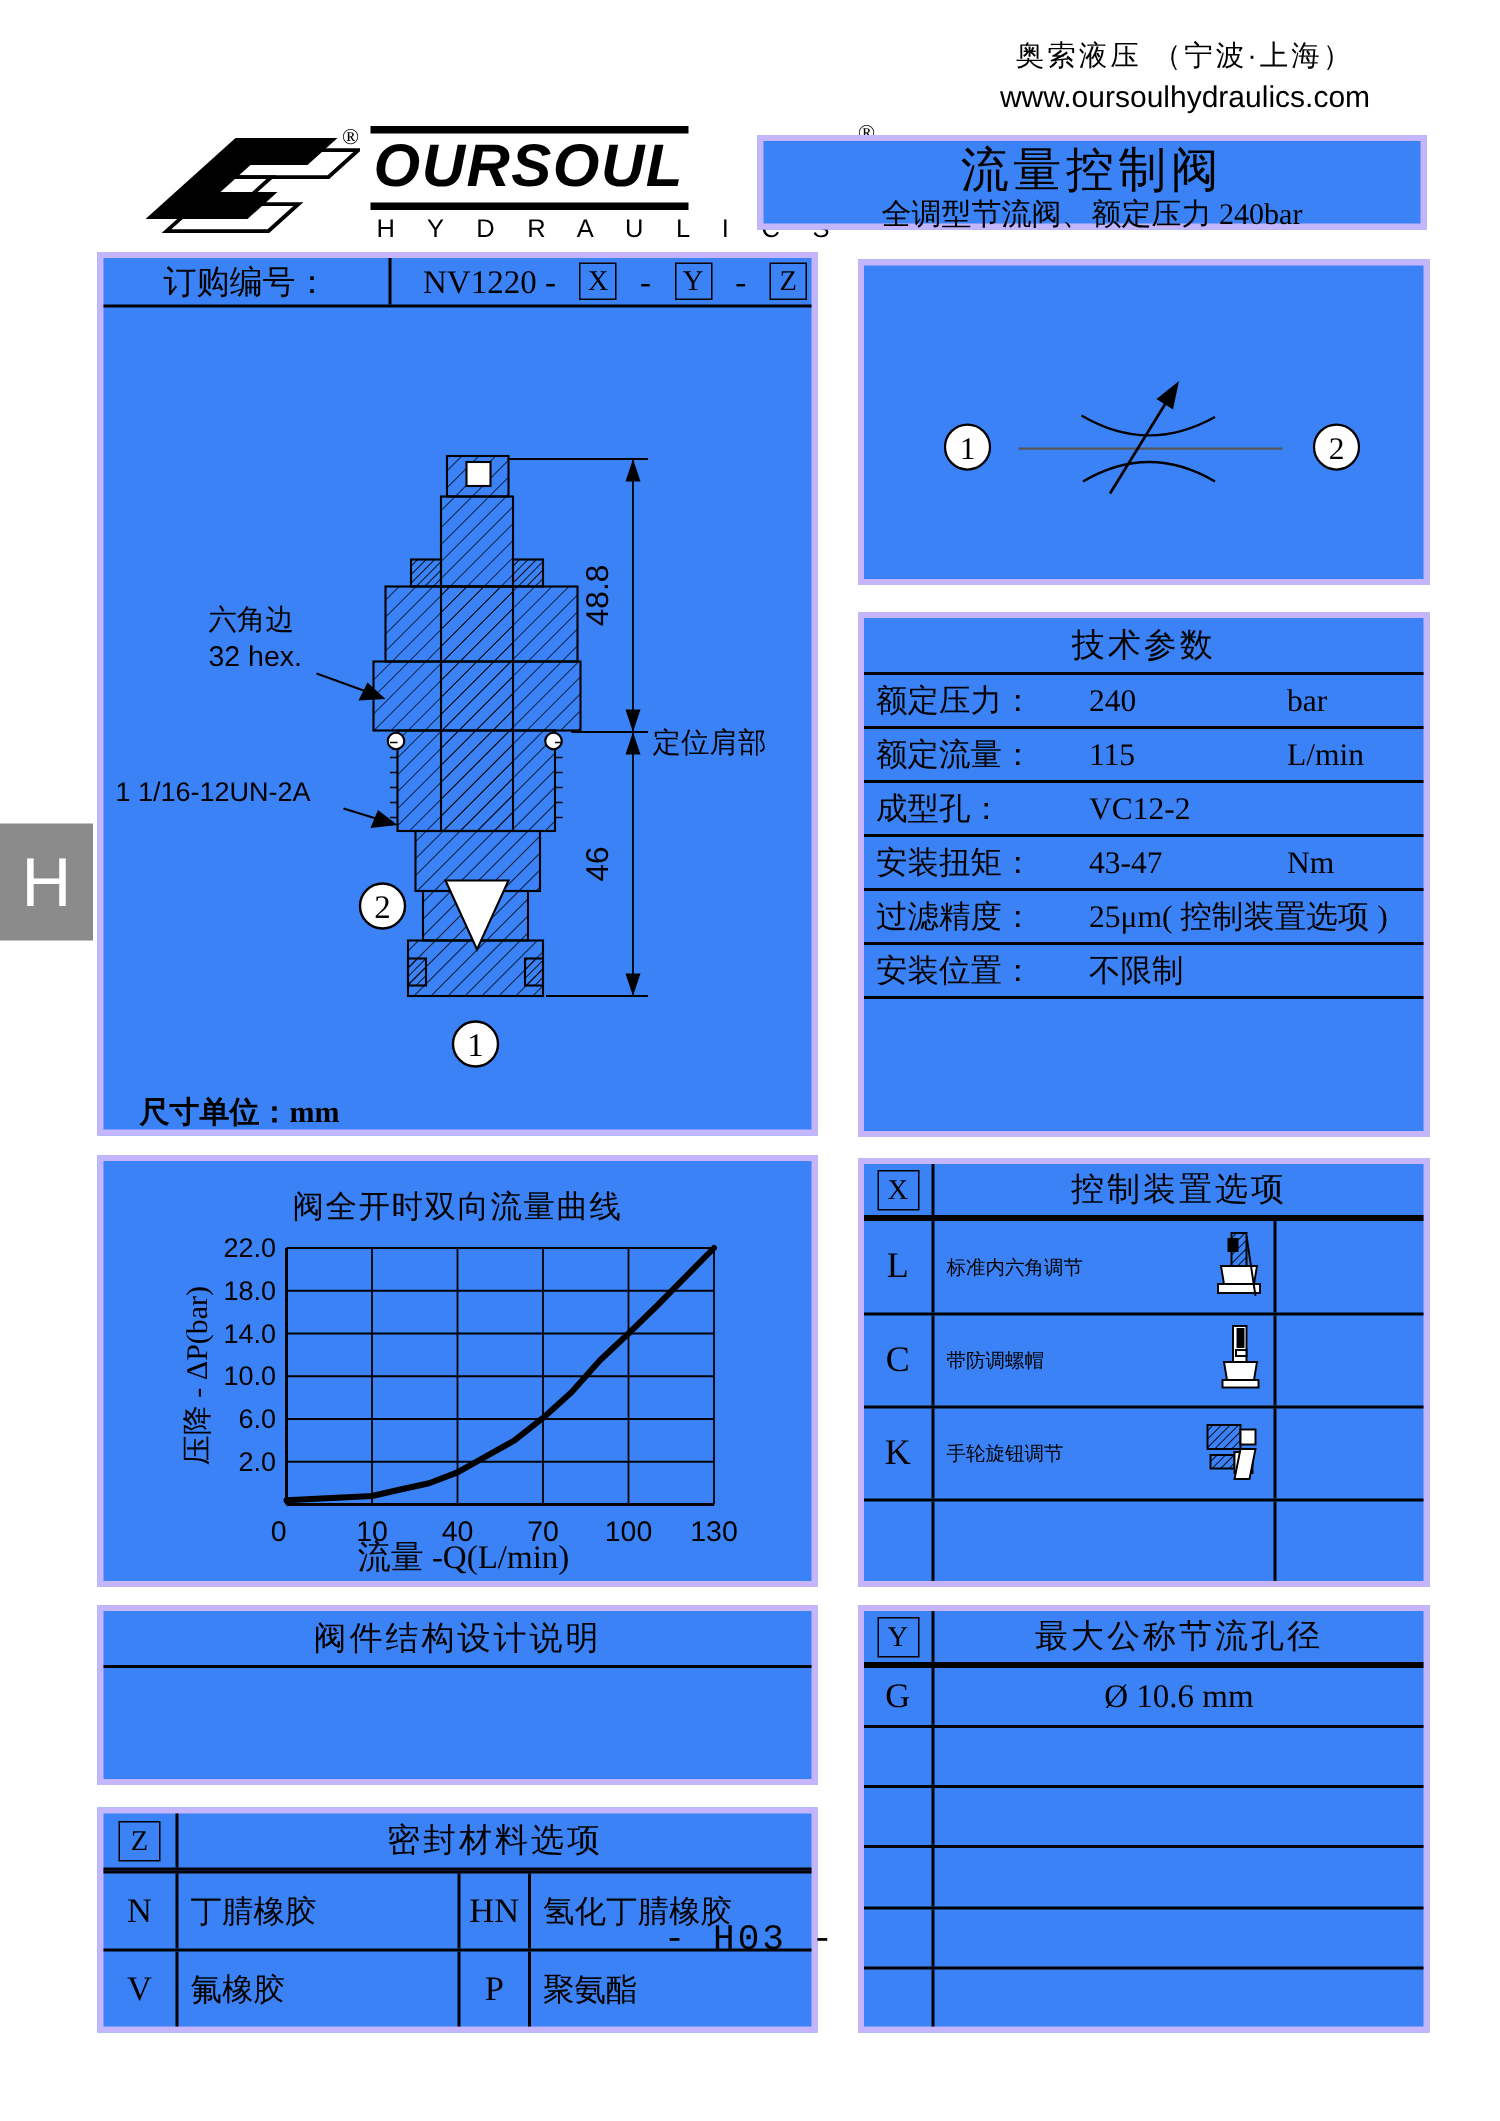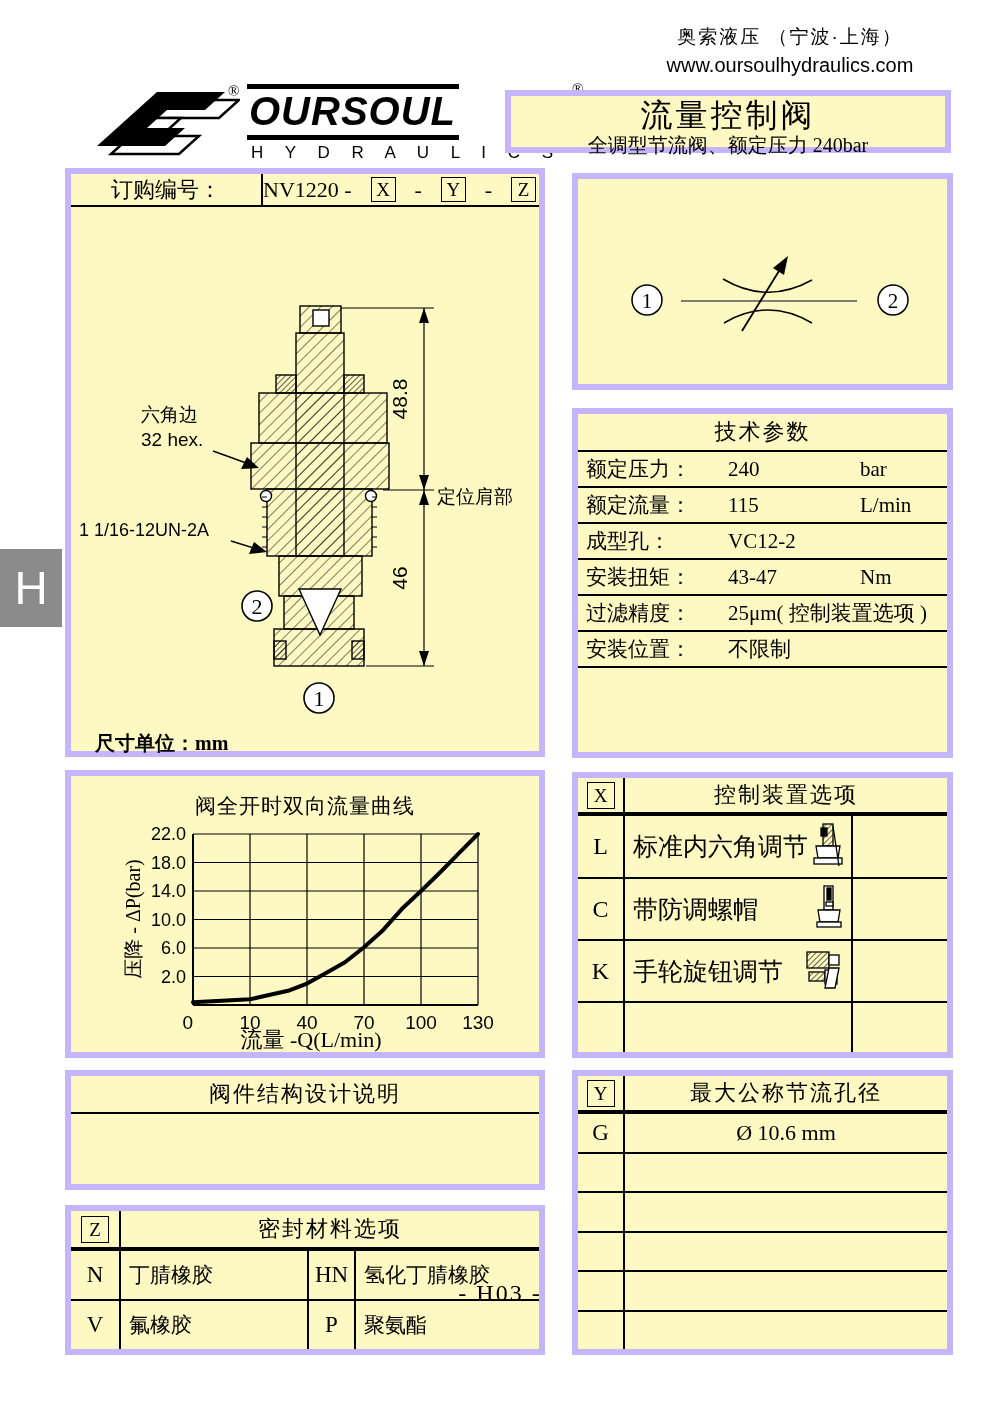--- a/index.html
+++ b/index.html
@@ -1,19 +1,19 @@
 <!DOCTYPE html>
 <html><head>
 <meta charset="utf-8">
 <style>
   html,body{margin:0;padding:0;background:#fff;}
   body{width:1000px;height:1414px;position:relative;overflow:hidden;
        font-family:"Liberation Serif","DejaVu Serif",serif;color:#000;}
   .abs{position:absolute;}
-  .box{position:absolute;border:6px solid #c4b5fd;box-sizing:border-box;background:#fef9c3;}
+  .box{position:absolute;border:4px solid #c4b5fd;box-sizing:border-box;background:#3b82f6;}
   .sans{font-family:"Liberation Sans","DejaVu Sans",sans-serif;}
   
   #logo-mark{left:85px;top:80px;width:155px;height:88px;}
   #logo-word{left:247px;top:84px;}
   #logo-bar-top{width:212px;height:5px;background:#000;}
   #logo-bar-bot{width:212px;height:5px;background:#000;margin-top:2px;}
   #logo-text{font-family:"Liberation Sans",sans-serif;font-weight:bold;font-style:italic;
              font-size:40px;letter-spacing:1px;line-height:44px;padding:0 2px;}
   #logo-reg{position:absolute;right:-22px;top:-8px;font-size:15px;font-style:normal;}
   #logo-sub{font-family:"Liberation Sans",sans-serif;font-size:17px;letter-spacing:8.5px;
@@ -22,21 +22,21 @@
   #company-line{font-size:19px;letter-spacing:2px;font-weight:500;text-align:center;}
   #website{font-size:20px;margin-top:4px;}
   #title-box{left:505px;top:90px;width:446px;height:63px;text-align:center;}
   #doc-title{font-size:32px;letter-spacing:3px;line-height:36px;margin-top:1px;}
   #doc-subtitle{font-size:20px;line-height:24px;}
   
   #side-tab{left:0;top:549px;width:62px;height:78px;display:flex;align-items:center;justify-content:center;
             color:#fff;font-size:46px;font-family:"Liberation Sans",sans-serif;}
   
   #order-box{left:65px;top:168px;width:480px;height:589px;}
-  #order-head{position:absolute;left:0;top:0;width:100%;height:31px;border-bottom:2px solid #000;display:flex;}
+  #order-head{position:absolute;left:0;top:0;width:100%;height:31px;border-bottom:2px solid #000;display:flex;gap:21px;}
   #order-label-cell{width:192px;border-right:2px solid #000;box-sizing:border-box;display:flex;
                     align-items:center;justify-content:center;font-size:22px;}
   #order-code-cell{flex:1;display:flex;align-items:center;justify-content:space-between;font-size:22px;}
   .code-letter{display:inline-block;border:1.5px solid #000;width:23px;height:23px;line-height:23px;
                text-align:center;font-size:19px;margin:0 3px;}
   #unit-note{position:absolute;left:24px;top:556px;font-size:20px;font-weight:bold;}
   
   #tech-table{left:572px;top:408px;width:381px;height:350px;display:flex;flex-direction:column;}
   #tech-title{height:36px;display:flex;align-items:center;justify-content:center;font-size:22px;letter-spacing:2px;}
   .trow{height:36px;border-top:2px solid #000;display:flex;align-items:center;padding-left:8px;
@@ -56,21 +56,21 @@
   .tagcell{width:45px;display:flex;align-items:center;justify-content:center;box-sizing:border-box;}
   .tagbox{display:inline-block;border:1.5px solid #000;min-width:22px;height:25px;line-height:25px;
           text-align:center;font-size:19px;padding:0 2px;}
   .opt-title{flex:1;border-left:2px solid #000;display:flex;align-items:center;justify-content:center;
              font-size:22px;letter-spacing:2px;box-sizing:border-box;}
   #x-table{left:572px;top:772px;width:381px;height:286px;display:flex;flex-direction:column;}
   .xrow{display:flex;border-top:2px solid #000;box-sizing:border-box;}
   .xrow:first-child{border-top:none;}
   .xcode{width:45px;display:flex;align-items:center;justify-content:center;font-size:24px;}
   .xlabel{width:228px;border-left:2px solid #000;display:flex;align-items:center;box-sizing:border-box;
-          padding-left:8px;font-size:25px;position:relative;}
+          padding-left:8px;font-size:13px;position:relative;}
   .xicon{position:absolute;right:6px;top:50%;transform:translateY(-50%);}
   .xempty{flex:1;border-left:2px solid #000;box-sizing:border-box;}
   
   #design-box{left:65px;top:1070px;width:480px;height:120px;}
   #design-head{height:36px;border-bottom:2px solid #000;display:flex;align-items:center;justify-content:center;
                font-size:22px;letter-spacing:2px;}
   
   #y-table{left:572px;top:1070px;width:381px;height:285px;display:flex;flex-direction:column;}
   .yrow{display:flex;border-top:2px solid #000;box-sizing:border-box;}
   .yrow:first-child{border-top:none;}
@@ -81,21 +81,21 @@
   #z-table{left:65px;top:1205px;width:480px;height:150px;display:flex;flex-direction:column;}
   .zrow{display:flex;border-top:2px solid #000;flex:1;box-sizing:border-box;}
   .zc1{width:48px;display:flex;align-items:center;justify-content:center;font-size:23px;}
   .zc2{width:188px;border-left:2px solid #000;display:flex;align-items:center;padding-left:8px;
        font-size:21px;box-sizing:border-box;}
   .zc3{width:47px;border-left:2px solid #000;display:flex;align-items:center;justify-content:center;
        font-size:23px;box-sizing:border-box;}
   .zc4{flex:1;border-left:2px solid #000;display:flex;align-items:center;padding-left:8px;
        font-size:21px;box-sizing:border-box;}
   #footer{left:0;top:1280px;width:100%;text-align:center;font-size:24px;letter-spacing:2px;
-          font-family:Liberation Serif, serif;}
+          font-family:Liberation Mono, monospace;}
   svg text{font-family:"Liberation Serif","DejaVu Serif",serif;}
   svg text.g{font-family:"Liberation Sans","DejaVu Sans",sans-serif;}
 </style>
 </head>
 <body>
 
 <svg id="logo-mark" class="abs" viewBox="0 0 155 88">
   <g fill="#fff" stroke="#000" stroke-width="2.5" transform="translate(16,12)">
     <path d="M70,8 L138,8 L118,26 L50,26 Z"></path>
     <path d="M50,26 L80,26 L60,44 L30,44 Z"></path>

